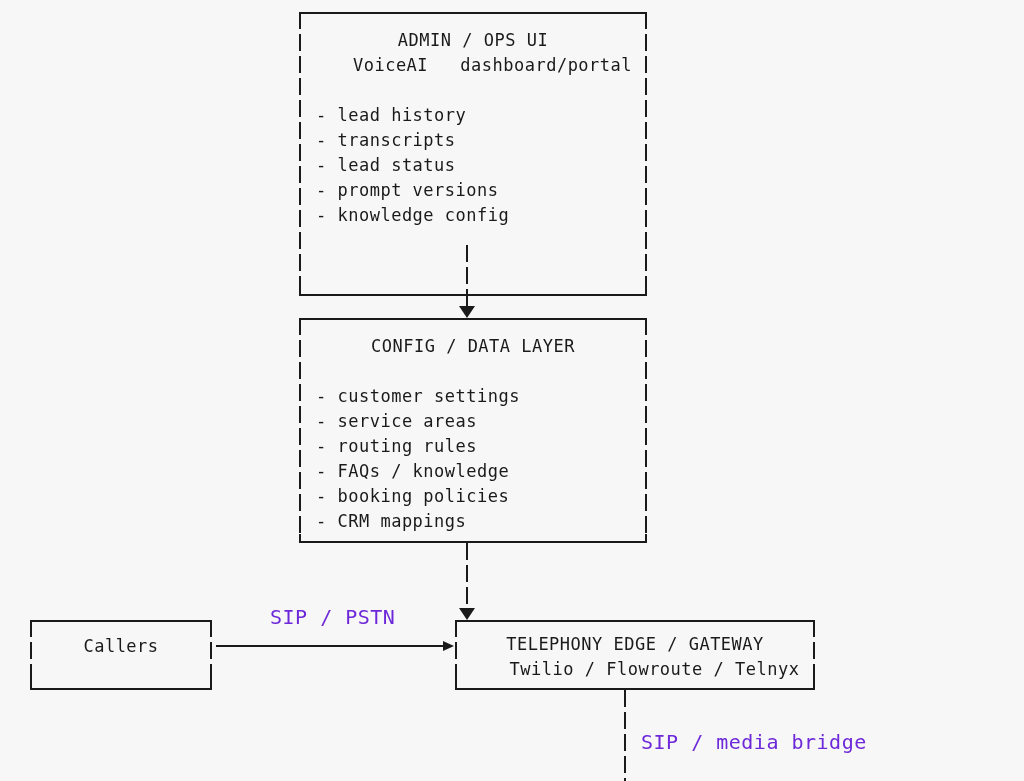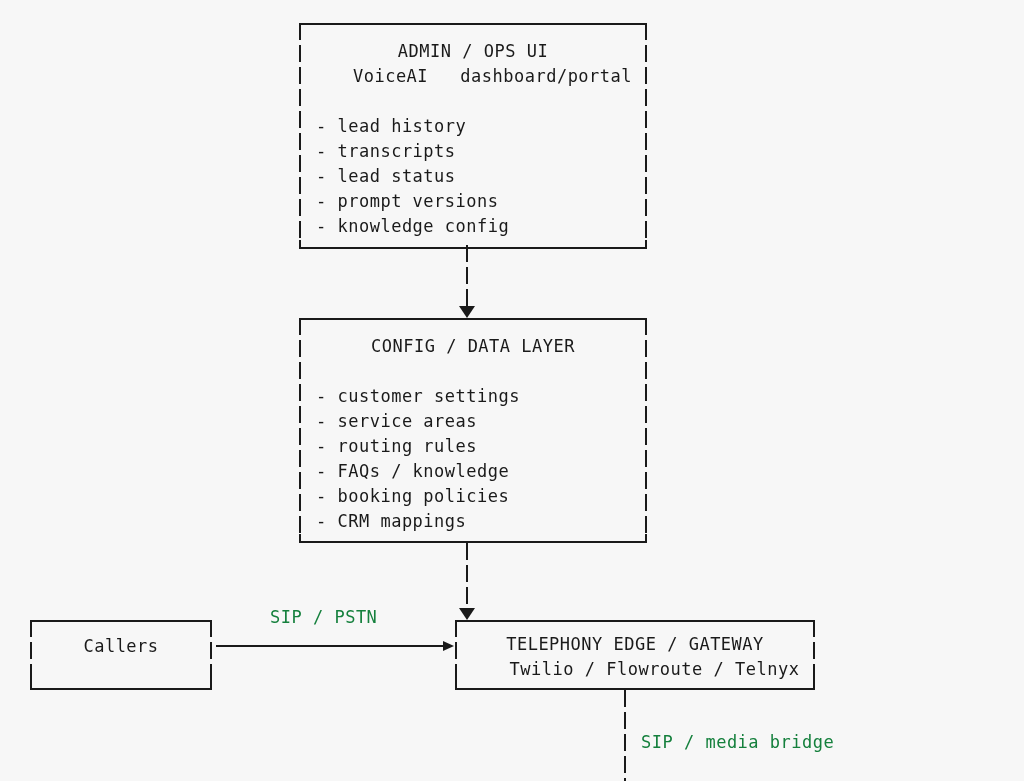--- a/index.html
+++ b/index.html
@@ -126,33 +126,33 @@
   .arrow-right {
     position: absolute;
     width: 0; height: 0;
     border-top: 5px solid transparent;
     border-bottom: 5px solid transparent;
     border-left: 11px solid #1a1a1a;
   }
 
   .edge-label {
     position: absolute;
-    font-size: 17px;
+    font-size: 20px;
     line-height: 22px;
     letter-spacing: 0.5px;
     white-space: pre;
-    color: #15803d;
+    color: #6d28d9;
   }
 </style>
 </head>
 <body style="background: rgb(247, 247, 247); color: rgb(26, 26, 26);">
 
 <div id="canvas">
 
-  <div class="box" style="left:299px; top:23px; width:348px; height:226px;">
+  <div class="box" style="left:299px; top:12px; width:348px; height:284px;">
     <span class="corner tl"></span>
     <span class="corner tr"></span>
     <span class="corner bl"></span>
     <span class="corner br"></span>
     <div class="box-inner">
       <div class="box-title" style="position:absolute; left:0; right:0; top:14px;">ADMIN / OPS UI</div>
       <div class="box-subtitle" style="position:absolute; left:0; right:0; top:39px;">VoiceAI   dashboard/portal</div>
       <ul class="box-list" style="position:absolute; left:17px; top:89px;">
         <li>- lead history</li>
         <li>- transcripts</li>

